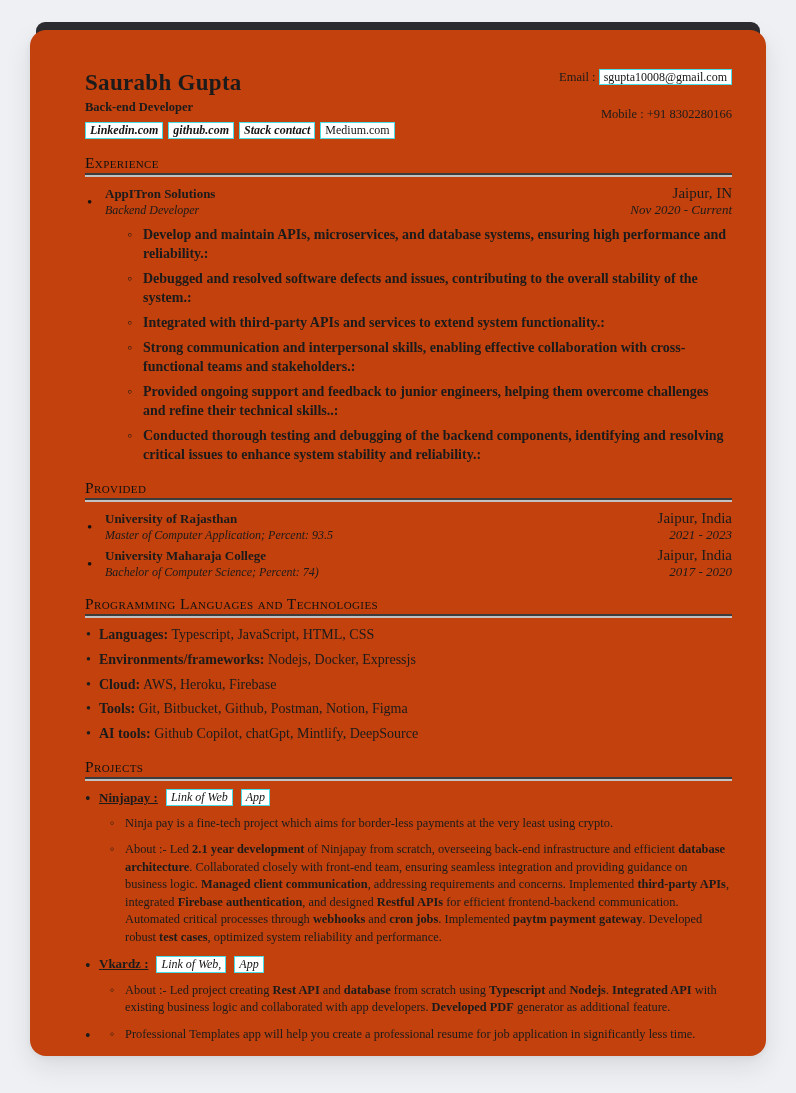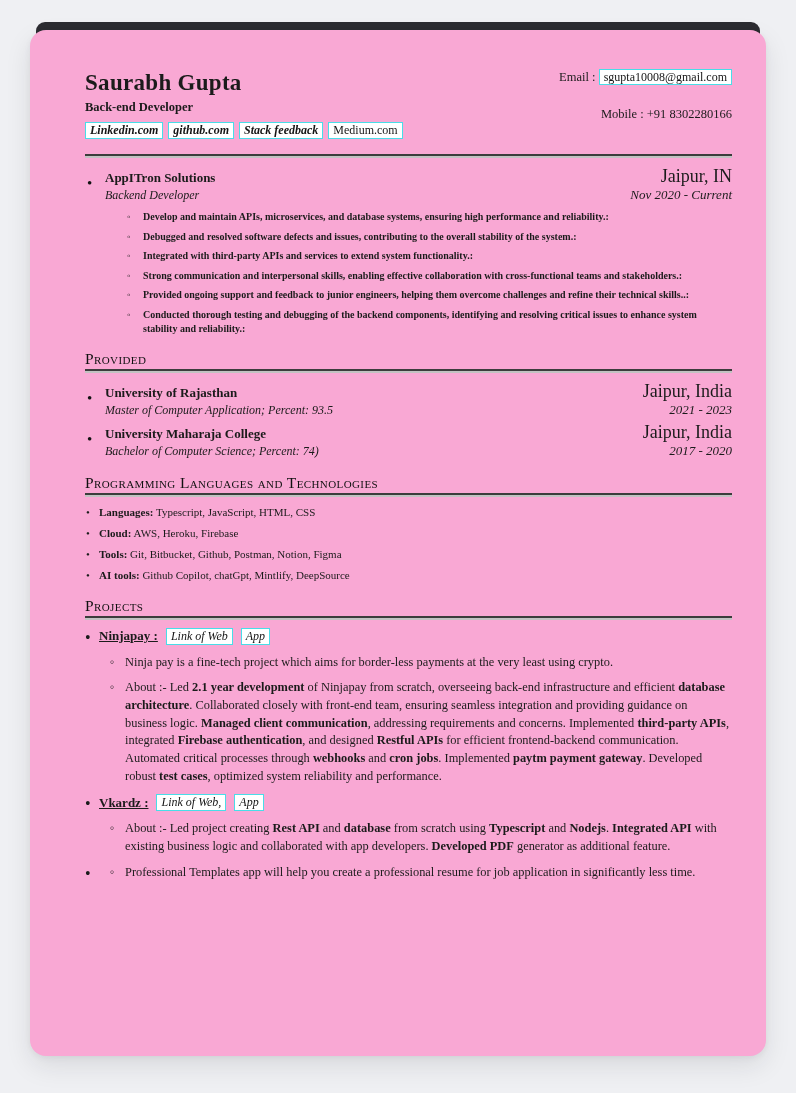--- a/index.html
+++ b/index.html
@@ -10,21 +10,21 @@
     color:#1b1b1b;
     -webkit-font-smoothing:antialiased;
     overflow:hidden;
   }
   .top-bar{
     position:absolute;left:36px;top:22px;width:724px;height:26px;
     background:#2c2c31;border-radius:9px;
   }
   .card{
     position:absolute;left:30px;top:30px;width:736px;height:1026px;
-    background:#f9a8d4;border-radius:16px;
+    background:#c2410c;border-radius:16px;
     box-shadow:0 10px 26px rgba(25,30,40,.10), 0 2px 6px rgba(25,30,40,.06);
     box-sizing:border-box;
     padding:40px 34px 20px 55px;
     overflow:hidden;
   }
   
   .hdr{display:flex;justify-content:space-between;align-items:flex-start;}
   .person-name{font-size:23px;font-weight:bold;margin:0;letter-spacing:.3px;}
   .person-role{font-size:12.5px;font-weight:bold;margin-top:4px;}
   .links-row{margin-top:7px;display:flex;gap:5px;}
@@ -51,32 +51,32 @@
     margin:0 0 1px 0;color:#111;
   }
   .rule{height:2px;background:#3c3c3c;box-shadow:0 2px 0 #c2c2c2;margin:1px 0 10px 0;}
   
   .entry{position:relative;padding-left:20px;margin-bottom:4px;}
   .entry::before{
     content:"\2022";position:absolute;left:2px;top:9px;font-size:15px;color:#111;
   }
   .entry-row{display:flex;justify-content:space-between;align-items:baseline;}
   .entry-title{font-size:13px;font-weight:bold;}
-  .entry-loc{font-size:18px;}
+  .entry-loc{font-size:15px;}
   .entry-sub{font-size:12px;font-style:italic;}
   .entry-dates{font-size:13px;font-style:italic;}
   .exp-bullets{list-style:none;margin:7px 0 0 0;padding:0 0 0 38px;}
   .exp-bullets li{
-    position:relative;font-size:10px;font-weight:bold;line-height:1.36;
+    position:relative;font-size:14px;font-weight:bold;line-height:1.36;
     margin-bottom:6px;
   }
   .exp-bullets li::before{content:"\25E6";position:absolute;left:-16px;top:0;font-weight:normal;}
   
   .skill-list{list-style:none;margin:0;padding:0 0 0 14px;}
-  .skill-list li{position:relative;font-size:11px;margin-bottom:6.5px;line-height:1.3;}
+  .skill-list li{position:relative;font-size:14px;margin-bottom:6.5px;line-height:1.3;}
   .skill-list li::before{content:"\2022";position:absolute;left:-13px;top:0;}
   .skill-label{font-weight:bold;}
   
   .proj{position:relative;padding-left:14px;margin-bottom:9px;}
   .proj::before{content:"\2022";position:absolute;left:0;top:1px;}
   .proj-head{display:flex;align-items:center;gap:6px;}
   .proj-name{font-size:13px;font-weight:bold;text-decoration:underline;}
   .proj-head .linkbox{font-style:italic;margin-left:2px;}
   .proj-bullets{list-style:none;margin:9px 0 0 0;padding:0 0 0 26px;}
   .proj-bullets li{
@@ -91,37 +91,38 @@
 
 <div class="card">
 
   <div class="hdr">
     <div>
       <h1 class="person-name">Saurabh Gupta</h1>
       <div class="person-role">Back-end Developer</div>
       <div class="links-row">
         <a class="linkbox">Linkedin.com</a>
         <a class="linkbox">github.com</a>
-        <a class="linkbox">Stack feedback</a>
+        <a class="linkbox">Stack contact</a>
         <a class="linkbox">Medium.com</a>
       </div>
     </div>
     <div class="hdr-right">
       <div class="contact-line">
         <span>Email :</span>
         <a class="linkbox email-box">sgupta10008@gmail.com</a>
       </div>
       <div class="contact-line mobile">
         <span>Mobile :</span>
         <span>+91 8302280166</span>
       </div>
     </div>
   </div>
 
   <section>
+    <h2 class="sec-title">Experience</h2>
     <div class="rule"></div>
     <div class="entry">
       <div class="entry-row">
         <span class="entry-title">AppITron Solutions</span>
         <span class="entry-loc">Jaipur, IN</span>
       </div>
       <div class="entry-row">
         <span class="entry-sub">Backend Developer</span>
         <span class="entry-dates">Nov 2020 - Current</span>
       </div>
@@ -159,20 +160,21 @@
         <span class="entry-dates">2017 - 2020</span>
       </div>
     </div>
   </section>
 
   <section>
     <h2 class="sec-title">Programming Languages and Technologies</h2>
     <div class="rule"></div>
     <ul class="skill-list">
       <li><span class="skill-label">Languages:</span> <span>Typescript, JavaScript, HTML, CSS</span></li>
+      <li><span class="skill-label">Environments/frameworks:</span> <span>Nodejs, Docker, Expressjs</span></li>
       <li><span class="skill-label">Cloud:</span> <span>AWS, Heroku, Firebase</span></li>
       <li><span class="skill-label">Tools:</span> <span>Git, Bitbucket, Github, Postman, Notion, Figma</span></li>
       <li><span class="skill-label">AI tools:</span> <span>Github Copilot, chatGpt, Mintlify, DeepSource</span></li>
     </ul>
   </section>
 
   <section>
     <h2 class="sec-title">Projects</h2>
     <div class="rule"></div>
 

